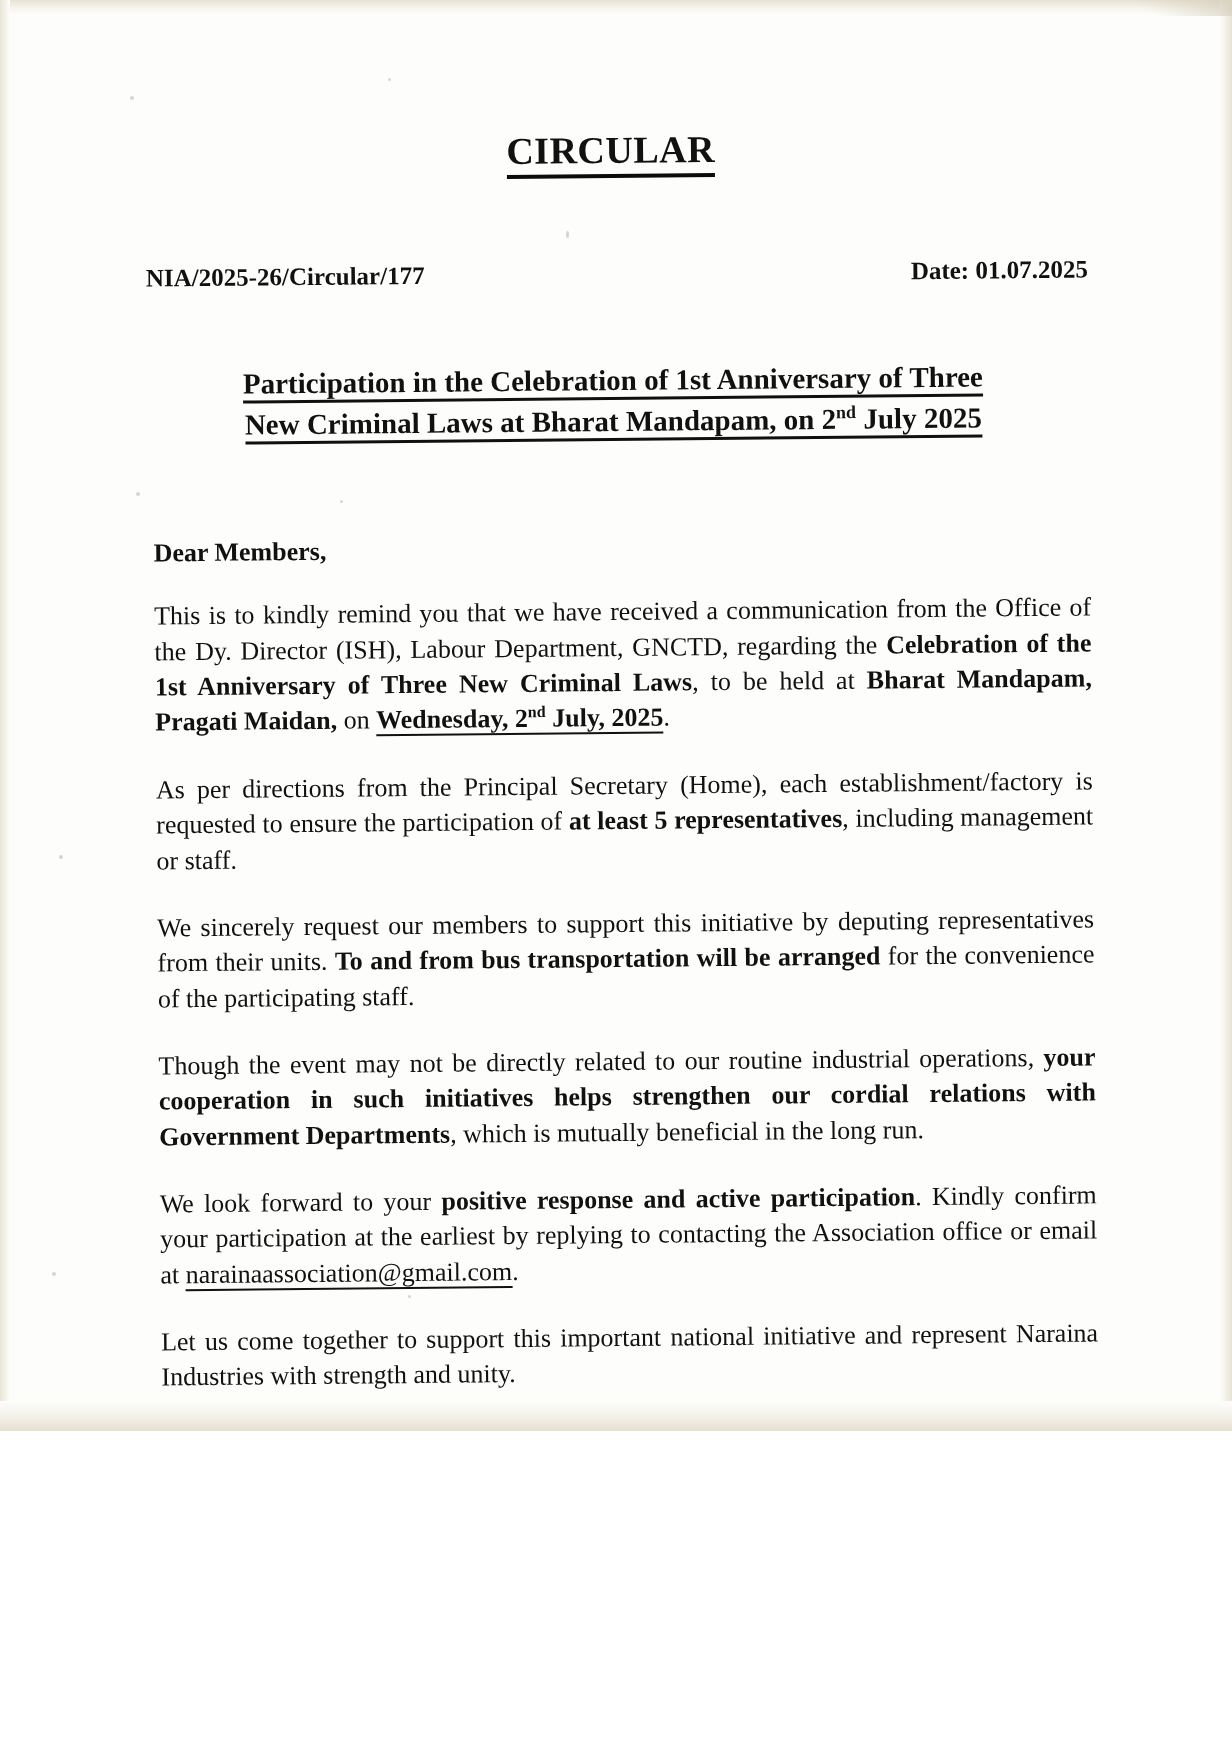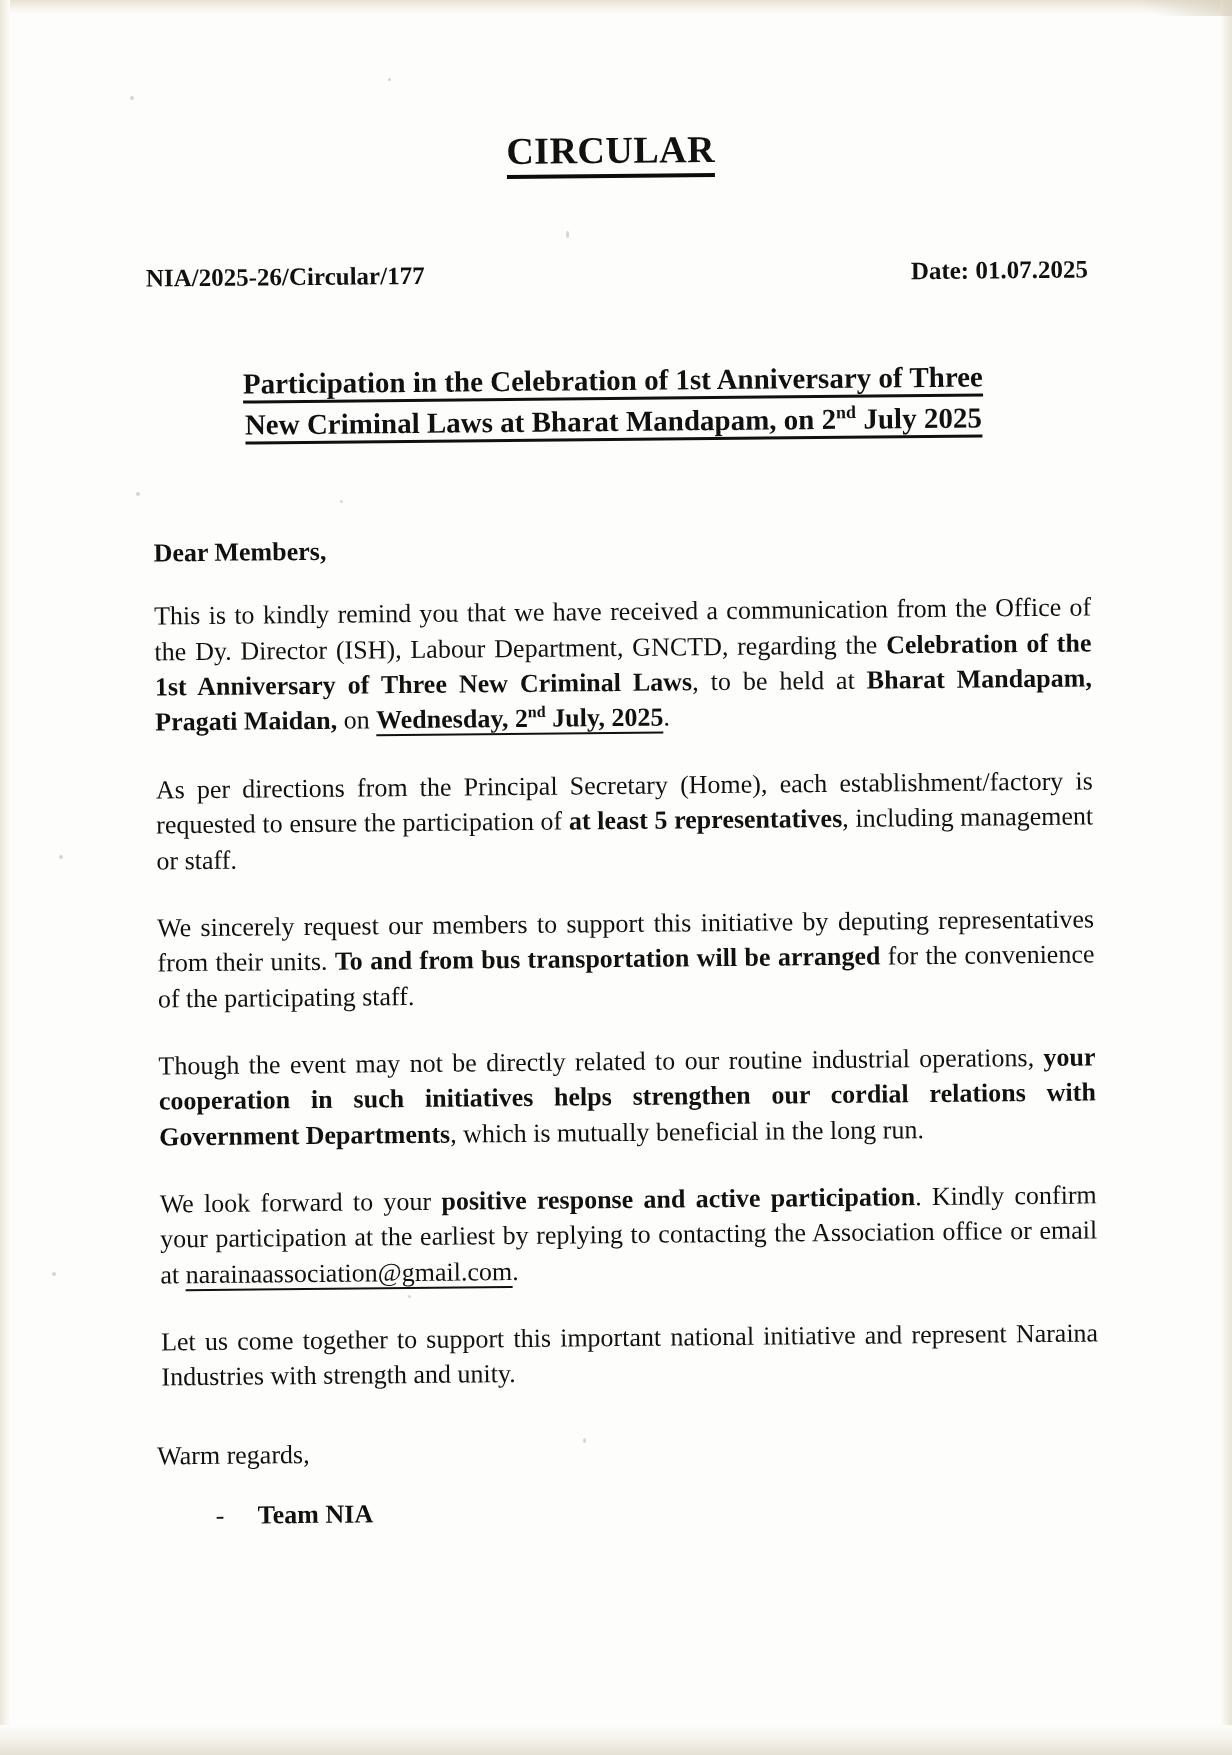--- a/index.html
+++ b/index.html
@@ -3,21 +3,21 @@
 <meta charset="utf-8">
 <style>
   html, body {
     margin: 0;
     padding: 0;
     background: #ffffff;
   }
   .page {
     position: relative;
     width: 1232px;
-    height: 1755px;
+    height: 1431px;
     background: #fdfdfb;
     overflow: hidden;
     font-family: "Liberation Serif", "DejaVu Serif", serif;
     color: #111111;
   }
   
   .scan-edge-top {
     position: absolute;
     top: 0; left: 0; right: 0;
     height: 14px;

